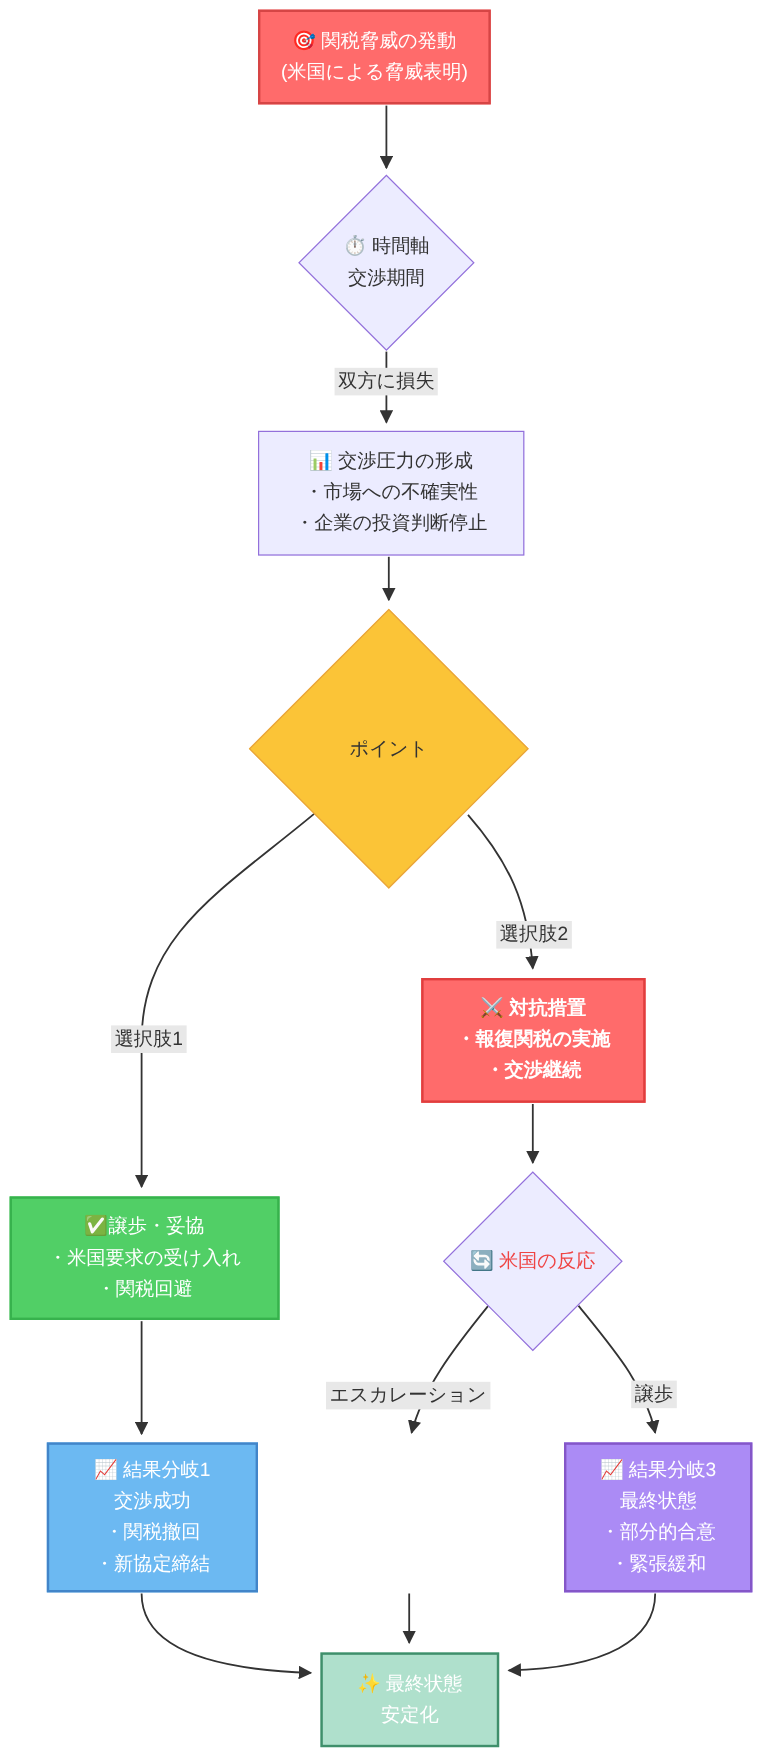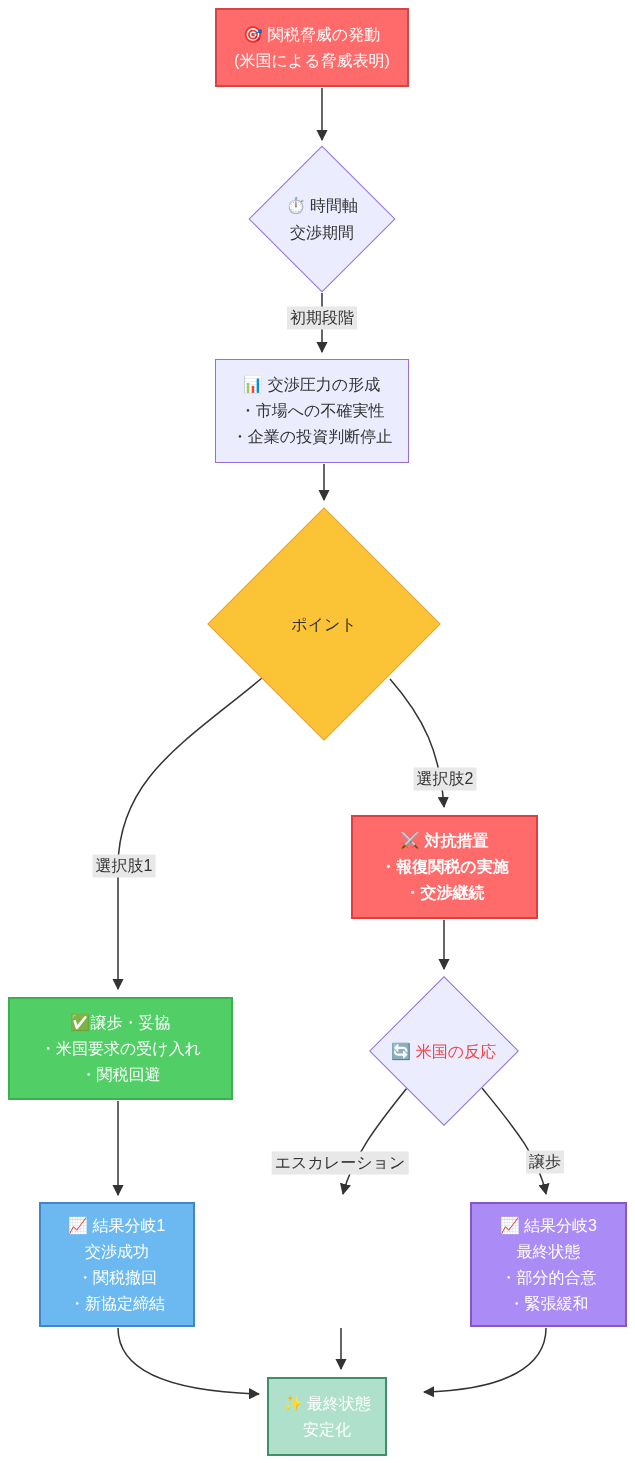--- a/index.html
+++ b/index.html
@@ -75,21 +75,21 @@
   <div class="diamond" style="left:249px;top:146px;width:146px;height:146px;">
     <div class="diamond-shape" style="width: 104px; height: 104px; background: rgb(236, 236, 255); border-color: rgb(147, 112, 219);"></div>
     <div class="diamond-label" style="color: rgb(51, 51, 51);">
       <div class="line">
         <span class="icon">⏱️</span><span>時間軸</span>
       </div>
       <div class="line">交渉期間</div>
     </div>
   </div>
 
-  <div class="node lav" style="left: 215px; top: 359px; width: 194px; height: 104px; background: rgb(236, 236, 255); border-color: rgb(147, 112, 219); color: rgb(51, 51, 51);">
+  <div class="node lav" style="left: 215px; top: 359px; width: 222px; height: 104px; background: rgb(236, 236, 255); border-color: rgb(147, 112, 219); color: rgb(51, 51, 51);">
     <div class="line">
       <span class="icon">📊</span><span>交渉圧力の形成</span>
     </div>
     <div class="line">・市場への不確実性</div>
     <div class="line">・企業の投資判断停止</div>
   </div>
 
   <div class="diamond" style="left:207px;top:507px;width:234px;height:234px;">
     <div class="diamond-shape" style="width: 165px; height: 165px; background: rgb(251, 196, 55); border-color: rgb(232, 163, 61);"></div>
     <div class="diamond-label" style="color: rgb(51, 51, 51);">
@@ -115,45 +115,45 @@
 
   <div class="diamond" style="left:369px;top:976px;width:150px;height:150px;">
     <div class="diamond-shape" style="width: 106px; height: 106px; background: rgb(236, 236, 255); border-color: rgb(147, 112, 219);"></div>
     <div class="diamond-label" style="color: #ef4444;">
       <div class="line">
         <span class="icon">🔄</span><span>米国の反応</span>
       </div>
     </div>
   </div>
 
-  <div class="node" style="left: 39px; top: 1202px; width: 156px; height: 125px; background: rgb(108, 185, 242); border-color: rgb(66, 133, 201); color: rgb(255, 255, 255);">
+  <div class="node" style="left: 39px; top: 1202px; width: 176px; height: 125px; background: rgb(108, 185, 242); border-color: rgb(66, 133, 201); color: rgb(255, 255, 255);">
     <div class="line">
       <span class="icon">📈</span><span>結果分岐1</span>
     </div>
     <div class="line">交渉成功</div>
     <div class="line">・関税撤回</div>
     <div class="line">・新協定締結</div>
   </div>
 
 
   <div class="node" style="left: 470px; top: 1202px; width: 157px; height: 125px; background: rgb(171, 139, 245); border-color: rgb(132, 86, 200); color: rgb(255, 255, 255);">
     <div class="line">
       <span class="icon">📈</span><span>結果分岐3</span>
     </div>
     <div class="line">最終状態</div>
     <div class="line">・部分的合意</div>
     <div class="line">・緊張緩和</div>
   </div>
 
-  <div class="node" style="left: 267px; top: 1377px; width: 120px; height: 79px; background: rgb(175, 224, 204); border-color: rgb(63, 143, 107); color: rgb(255, 255, 255);">
+  <div class="node" style="left: 267px; top: 1377px; width: 149px; height: 79px; background: rgb(175, 224, 204); border-color: rgb(63, 143, 107); color: rgb(255, 255, 255);">
     <div class="line">
       <span class="icon">✨</span><span>最終状態</span>
     </div>
     <div class="line">安定化</div>
   </div>
 
-  <div class="edge-label" style="left:322px;top:318px;">初期段階</div>
+  <div class="edge-label" style="left:322px;top:318px;">双方に損失</div>
   <div class="edge-label" style="left:124px;top:866px;">選択肢1</div>
   <div class="edge-label" style="left:445px;top:779px;">選択肢2</div>
   <div class="edge-label" style="left:340px;top:1163px;">エスカレーション</div>
   <div class="edge-label" style="left:545px;top:1162px;">譲歩</div>
 
 </div>
 
 </body></html>

